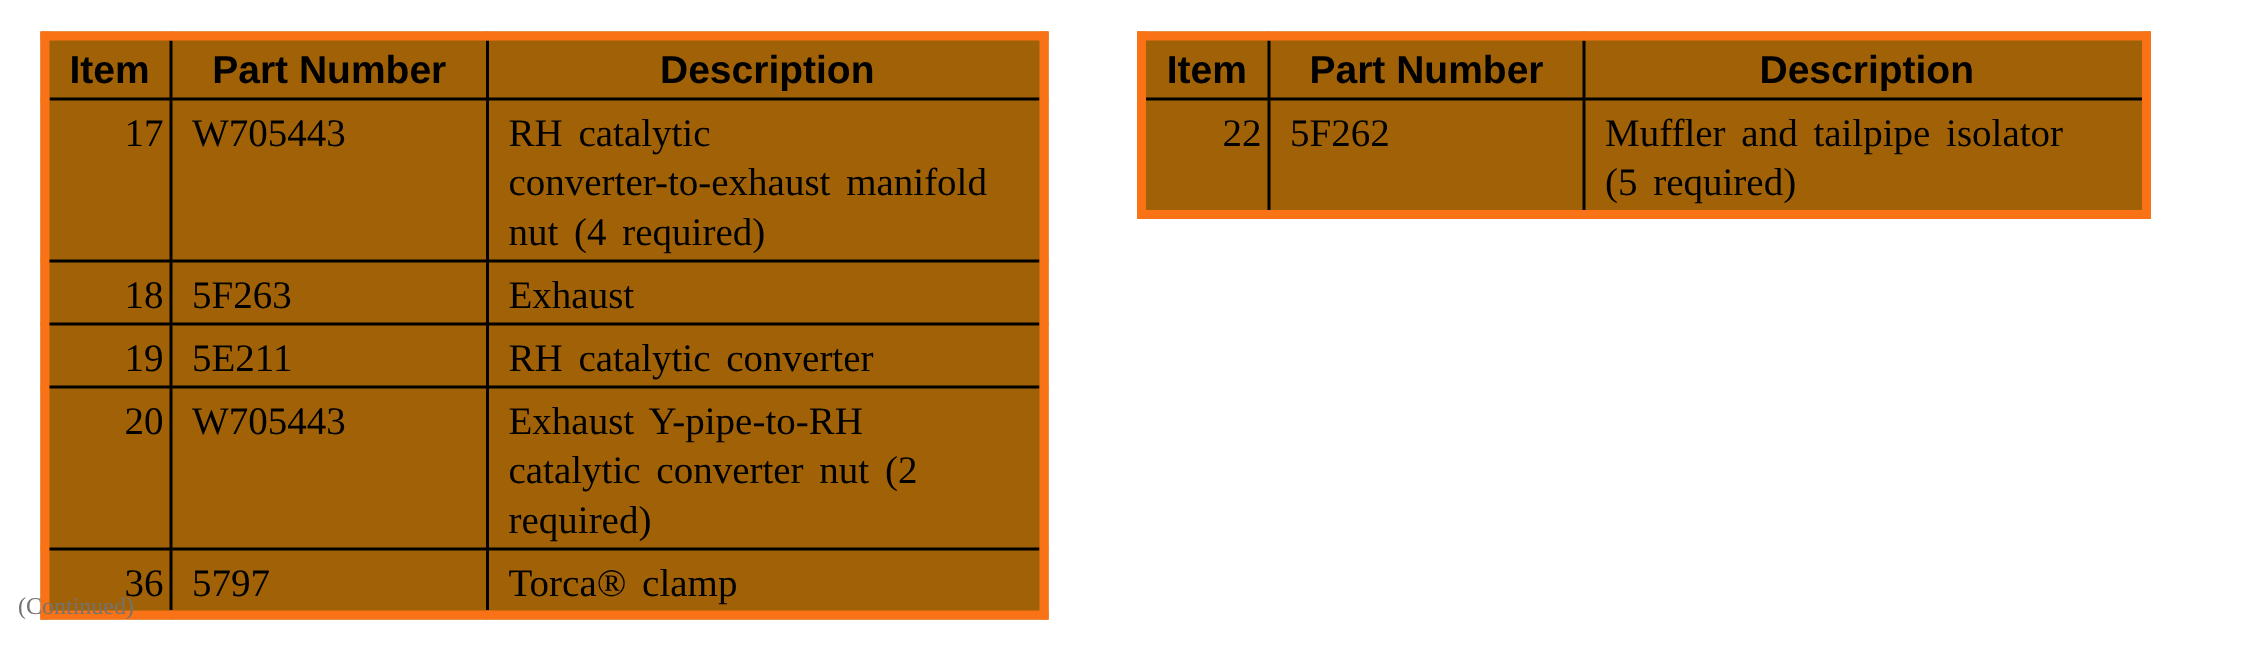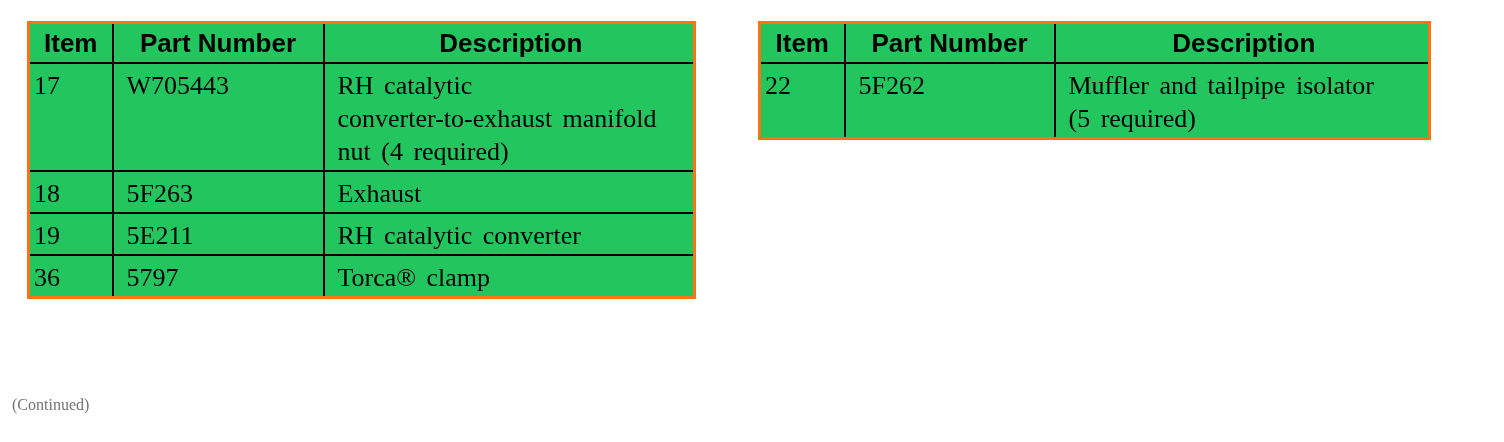--- a/index.html
+++ b/index.html
@@ -10,22 +10,22 @@
   body {
     width: 1504px;
     height: 442px;
     position: relative;
     overflow: hidden;
   }
   .parts-table {
     position: absolute;
     border-collapse: collapse;
     table-layout: fixed;
-    background: #22c55e;
-    border: 3px solid #f97316;
+    background: #a16207;
+    border: 6px solid #f97316;
   }
   .parts-table th,
   .parts-table td {
     border: 2px solid #000000;
     vertical-align: top;
     color: #000000;
     overflow: hidden;
   }
   .parts-table th {
     font-family: "Liberation Sans", sans-serif;
@@ -42,21 +42,21 @@
     padding-right: 4px;
   }
   .parts-table td {
     font-family: "Liberation Serif", serif;
     font-size: 26px;
     line-height: 33px;
     padding: 5px 6px 2px 13px;
     word-spacing: 4px;
   }
   .parts-table td.cell-item {
-    text-align: left;
+    text-align: right;
     padding-left: 4px;
     padding-right: 4px;
   }
   .parts-table td.cell-desc {
     white-space: pre-line;
     margin-left: 16px;
   }
   #table-left  { left: 27px;  top: 21px; width: 666px; }
   #table-right { left: 758px; top: 21px; width: 670px; }
   .continued-note {
@@ -95,20 +95,27 @@
     <tr style="height:42px">
       <td class="cell-item">18</td>
       <td class="cell-part">5F263</td>
       <td class="cell-desc">Exhaust</td>
     </tr>
     <tr style="height:41px">
       <td class="cell-item">19</td>
       <td class="cell-part">5E211</td>
       <td class="cell-desc">RH catalytic converter</td>
     </tr>
+    <tr style="height:104px">
+      <td class="cell-item">20</td>
+      <td class="cell-part">W705443</td>
+      <td class="cell-desc">Exhaust Y-pipe-to-RH
+catalytic converter nut (2
+required)</td>
+    </tr>
     <tr style="height:38px">
       <td class="cell-item">36</td>
       <td class="cell-part">5797</td>
       <td class="cell-desc">Torca® clamp</td>
     </tr>
   </tbody>
 </table>
 
 <table id="table-right" class="parts-table">
   <colgroup>

